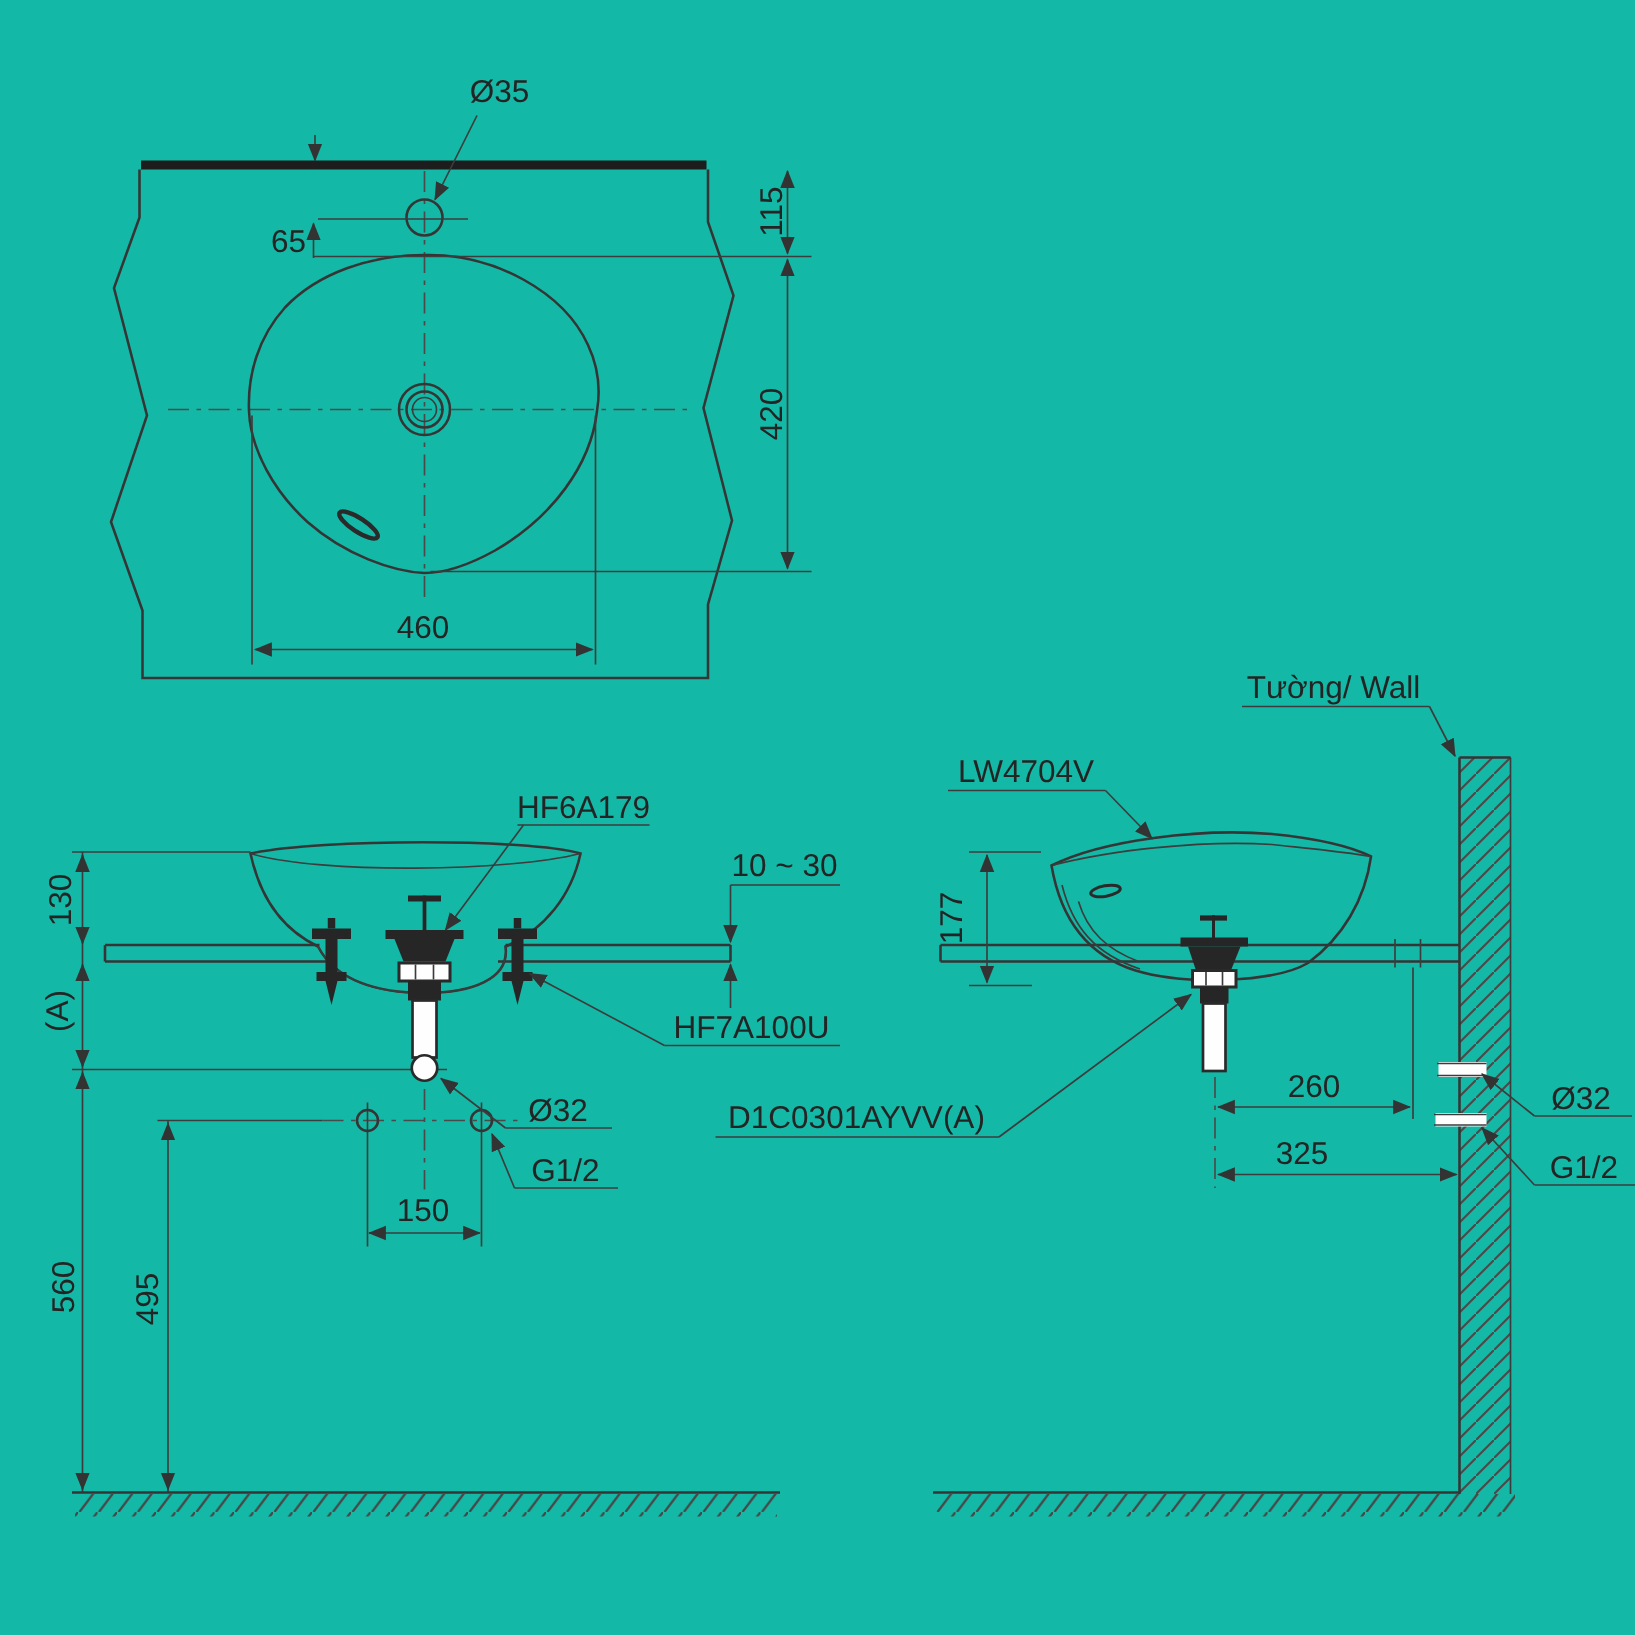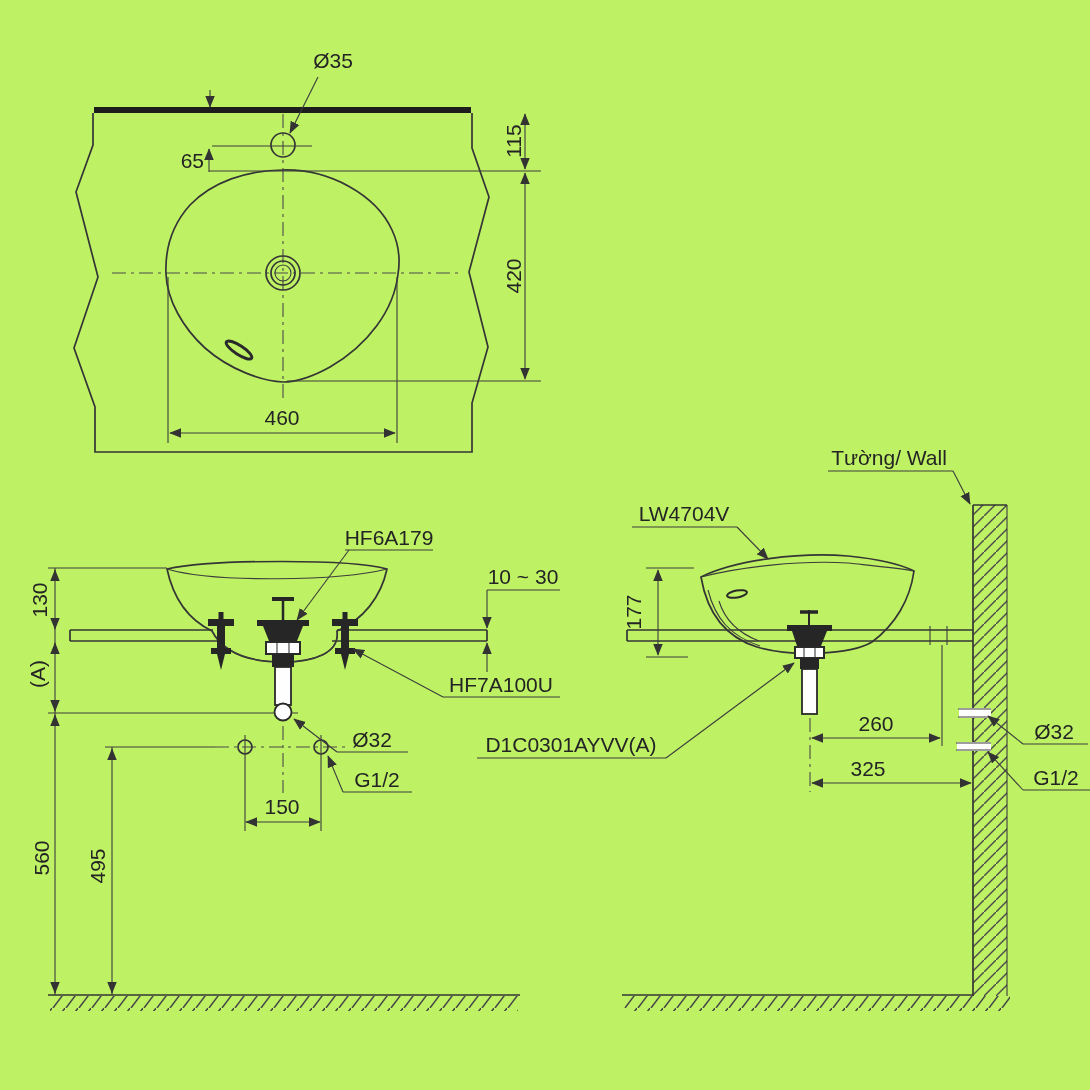--- a/index.html
+++ b/index.html
@@ -1,16 +1,16 @@
 <!DOCTYPE html>
 <html><head>
 <meta charset="utf-8">
 <style>
   html,body{margin:0;padding:0;background:#ffffff;}
-  .frame{width:1090px;height:1090px;background:#bef264;position:relative;overflow:hidden;
+  .frame{width:1090px;height:1090px;background:#14b8a6;position:relative;overflow:hidden;
          font-family:"Liberation Sans", sans-serif;}
   svg{display:block;}
   text{fill:#242424;font-family:"Liberation Sans", sans-serif;font-size:21px;}
   .thin{stroke:#3c3c3c;stroke-width:1.1;fill:none;}
   .mid{stroke:#353535;stroke-width:1.7;fill:none;}
   .thick{stroke:#1d1d1d;stroke-width:6;fill:none;}
   .cl{stroke:#4a4a4a;stroke-width:1.1;fill:none;stroke-dasharray:14 5 3 5;}
   .solidfill{fill:#262626;stroke:none;}
   .whitefill{fill:#fefefe;}
 </style>

